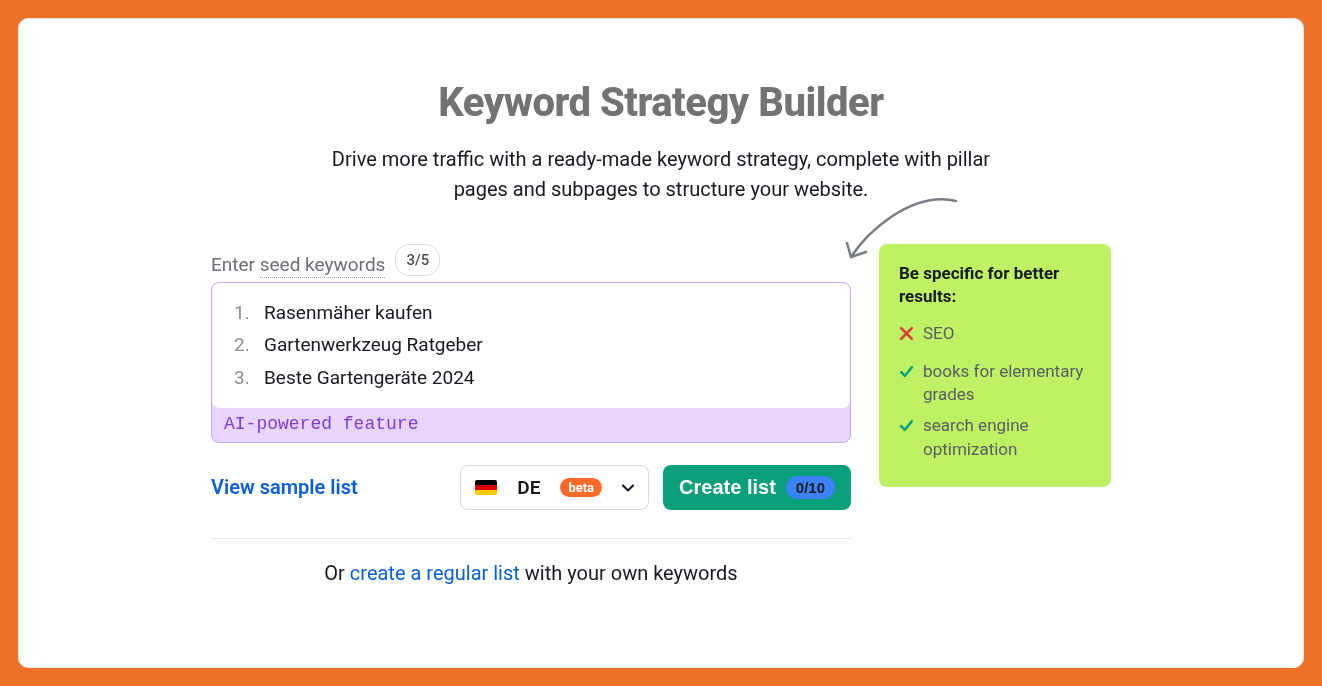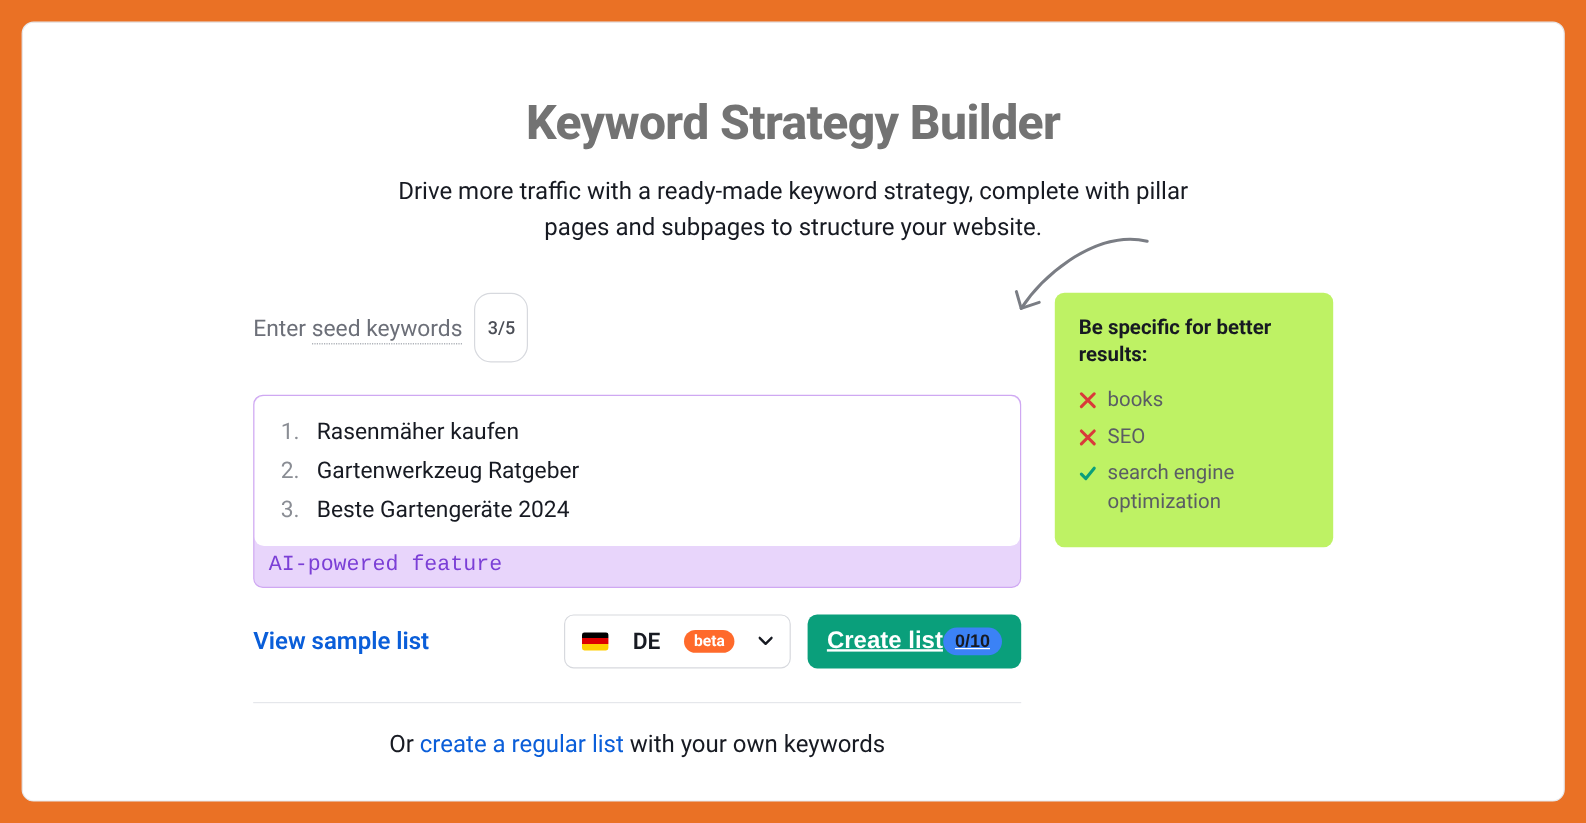--- a/index.html
+++ b/index.html
@@ -55,39 +55,39 @@
       margin: 0 auto;
     }
 
     .left-col {
       width: 640px;
       flex-shrink: 0;
     }
 
     .seed-label-row {
       display: flex;
-      align-items: center;
+      align-items: flex-end;
       gap: 10px;
-      margin-bottom: 27px;
+      margin-bottom: 6px;
     }
 
     .seed-label {
       font-size: 19px;
       color: #6c6f78;
     }
 
     .seed-label .underlined {
       border-bottom: 1px dotted #9ca0a8;
       padding-bottom: 1px;
     }
 
     .count-pill {
       border: 1px solid #d7d9de;
       border-radius: 14px;
-      padding: 19px 10px;
+      padding: 6px 10px;
       font-size: 15px;
       color: #4a4d55;
       font-weight: 500;
     }
 
     .input-wrap {
       border: 1px solid #cfa8f2;
       border-radius: 8px 8px 8px 8px;
       background: #e8d5fb;
       overflow: hidden;
@@ -175,29 +175,29 @@
     }
 
     .chev {
       font-size: 13px;
       color: #171a22;
     }
 
     .create-btn {
       display: flex;
       align-items: center;
+      gap: 10px;
       background: #0a9f7b;
       color: #fff;
       border: none;
       border-radius: 8px;
       padding: 10px 16px;
       font-size: 20px;
       font-weight: 700;
       cursor: pointer;
-      text-decoration: underline;
     }
 
     .usage-pill {
       background: #3b82f6;
       color: #171a22;
       font-size: 15px;
       font-weight: 700;
       border-radius: 14px;
       padding: 3px 10px;
     }
@@ -341,29 +341,29 @@
 
     </div>
 
     <div class="hint-box">
       <div class="hint-title">Be specific for better results:</div>
 
       <div class="hint-item">
         <svg class="hint-ic" viewBox="0 0 14 14">
             <path d="M2 2 L12 12 M12 2 L2 12" stroke="#d93a3a" stroke-width="2.4" stroke-linecap="round"></path>
           </svg>
-        <span>books</span>
-      </div>
-      <div class="hint-item">
+        <span>SEO</span>
+      </div>
+
+      <div class="hint-item spaced">
         <svg class="hint-ic" viewBox="0 0 14 14">
-            <path d="M2 2 L12 12 M12 2 L2 12" stroke="#d93a3a" stroke-width="2.4" stroke-linecap="round"></path>
+            <path d="M2 7.5 L5.5 11 L12 3" stroke="#0a9f7b" stroke-width="2.4" fill="none" stroke-linecap="round" stroke-linejoin="round"></path>
           </svg>
-        <span>SEO</span>
-      </div>
-
+        <span>books for elementary grades</span>
+      </div>
       <div class="hint-item">
         <svg class="hint-ic" viewBox="0 0 14 14">
             <path d="M2 7.5 L5.5 11 L12 3" stroke="#0a9f7b" stroke-width="2.4" fill="none" stroke-linecap="round" stroke-linejoin="round"></path>
           </svg>
         <span>search engine optimization</span>
       </div>
     </div>
 
   </div>
 

